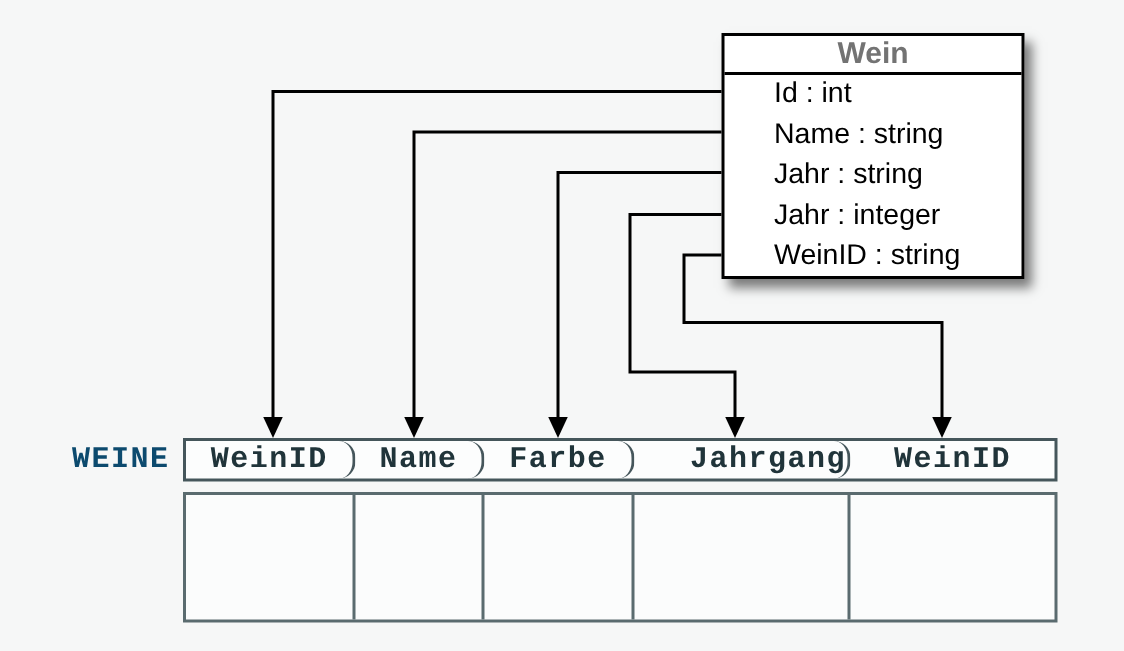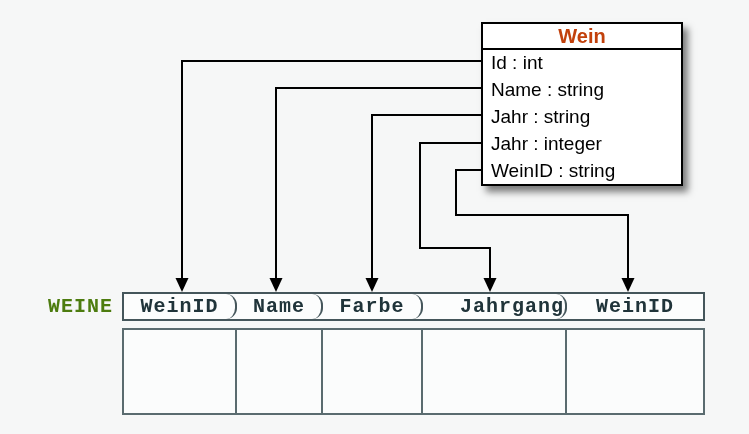--- a/index.html
+++ b/index.html
@@ -43,52 +43,53 @@
     box-shadow: 5px 6px 7px rgba(0,0,0,0.50);
     display: flex;
     flex-direction: column;
   }
   .class-title {
     height: 24px;
     line-height: 24px;
     text-align: center;
     font-size: 20px;
     font-weight: bold;
-    color: #c2410c;
+    color: #737373;
     border-bottom: 2px solid #000000;
     flex: 0 0 auto;
   }
   .class-attrs {
     flex: 1 1 auto;
     display: flex;
     flex-direction: column;
   }
   .class-attr {
     flex: 1 1 auto;
     display: flex;
     align-items: center;
     padding-left: 8px;
     font-size: 19px;
     color: #000000;
     white-space: nowrap;
+    margin-left: 25px;
   }
   
   .tbl-label {
     position: absolute;
     left: 38px;
     top: 292px;
     width: 75px;
     height: 29px;
     line-height: 29px;
     text-align: right;
     font-family: "Liberation Mono", "DejaVu Sans Mono", monospace;
     font-weight: bold;
     font-size: 20px;
     letter-spacing: 1px;
-    color: #4d7c0f;
+    color: #0c4a6e;
   }
   .tbl-header {
     position: absolute;
     left: 122px;
     top: 292px;
     width: 583px;
     height: 29px;
     box-sizing: border-box;
     border: 2px solid #45565b;
     background: #fcfdfd;

